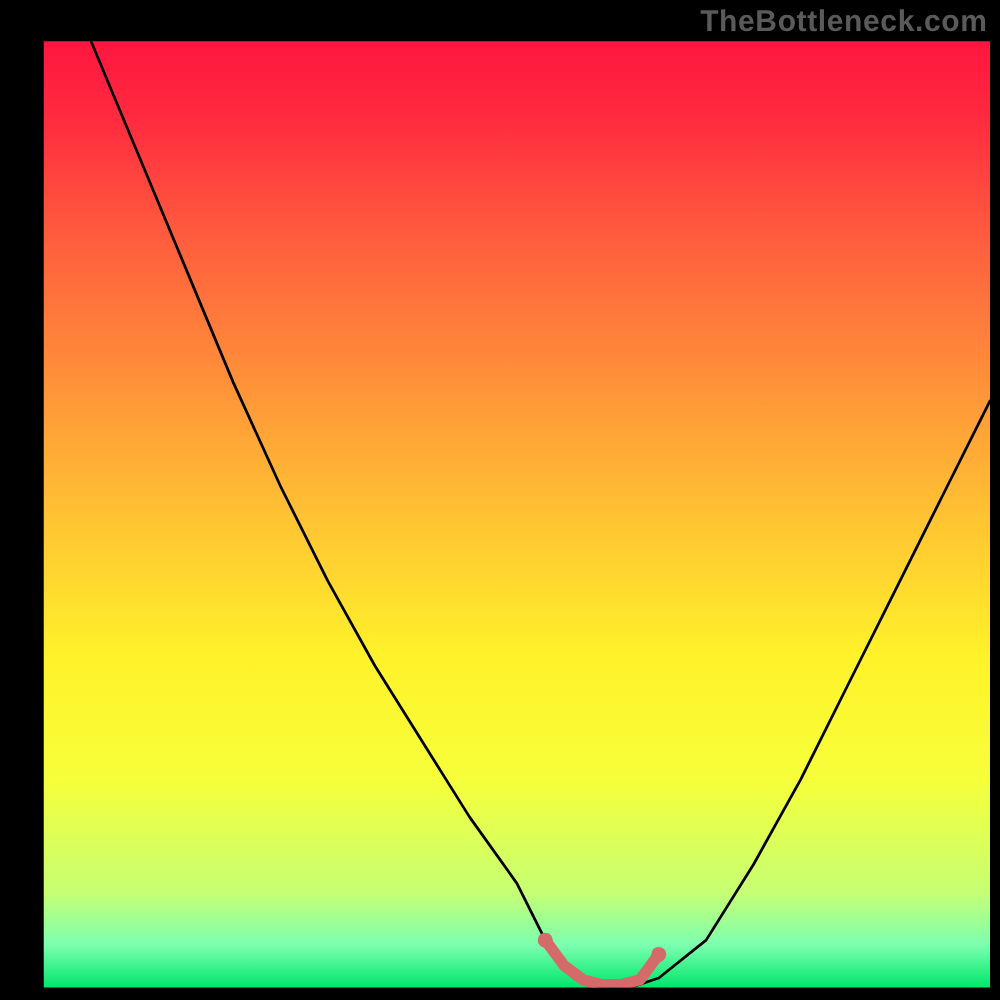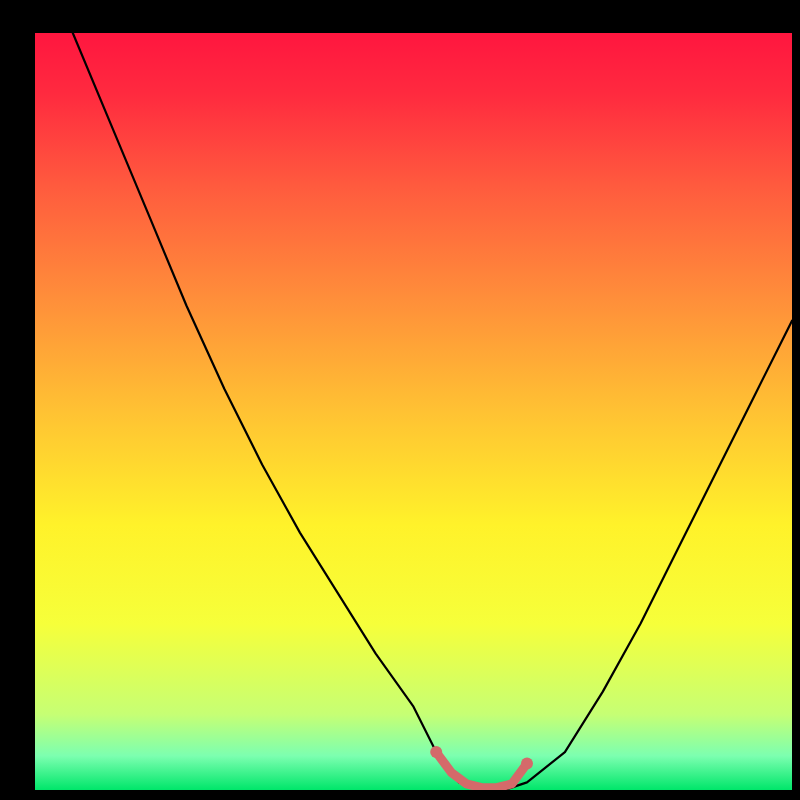--- a/index.html
+++ b/index.html
@@ -29,20 +29,21 @@
   svg {
     position: absolute;
     top: 0;
     left: 0;
   }
 </style>
 </head>
 <body>
 
 <div class="frame">
+  <div class="watermark">TheBottleneck.com</div>
   <svg id="plot" width="800" height="800" viewBox="0 0 800 800">
       <defs>
         <linearGradient id="bg-grad" x1="0" y1="0" x2="0" y2="1">
           <stop offset="0%" stop-color="#ff163f"></stop>
           <stop offset="8%" stop-color="#ff2a3f"></stop>
           <stop offset="20%" stop-color="#ff5a3e"></stop>
           <stop offset="35%" stop-color="#ff8e3a"></stop>
           <stop offset="50%" stop-color="#ffc233"></stop>
           <stop offset="65%" stop-color="#fff22a"></stop>
           <stop offset="78%" stop-color="#f6ff3a"></stop>

